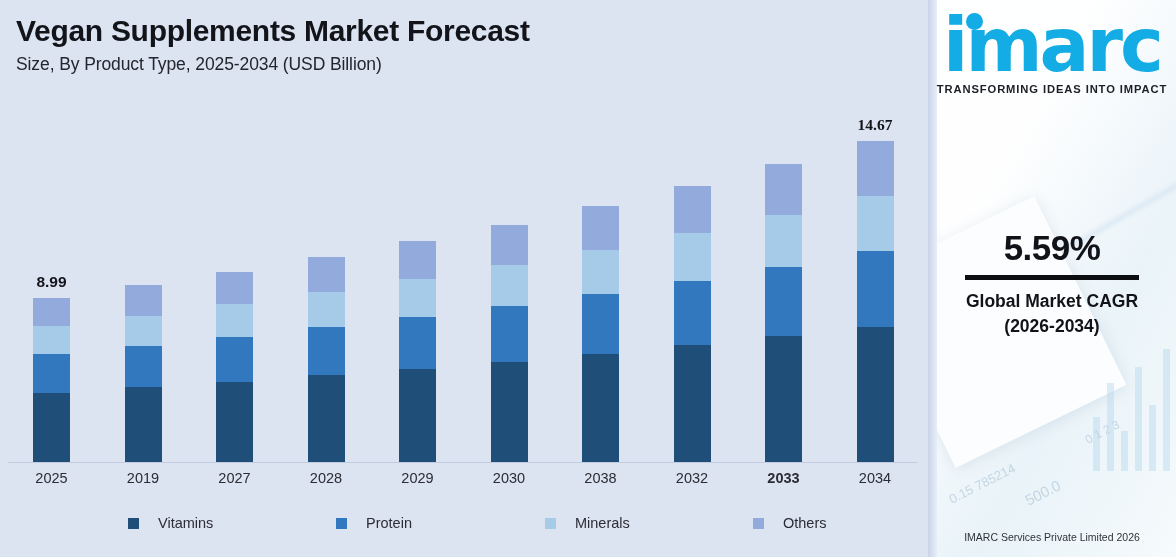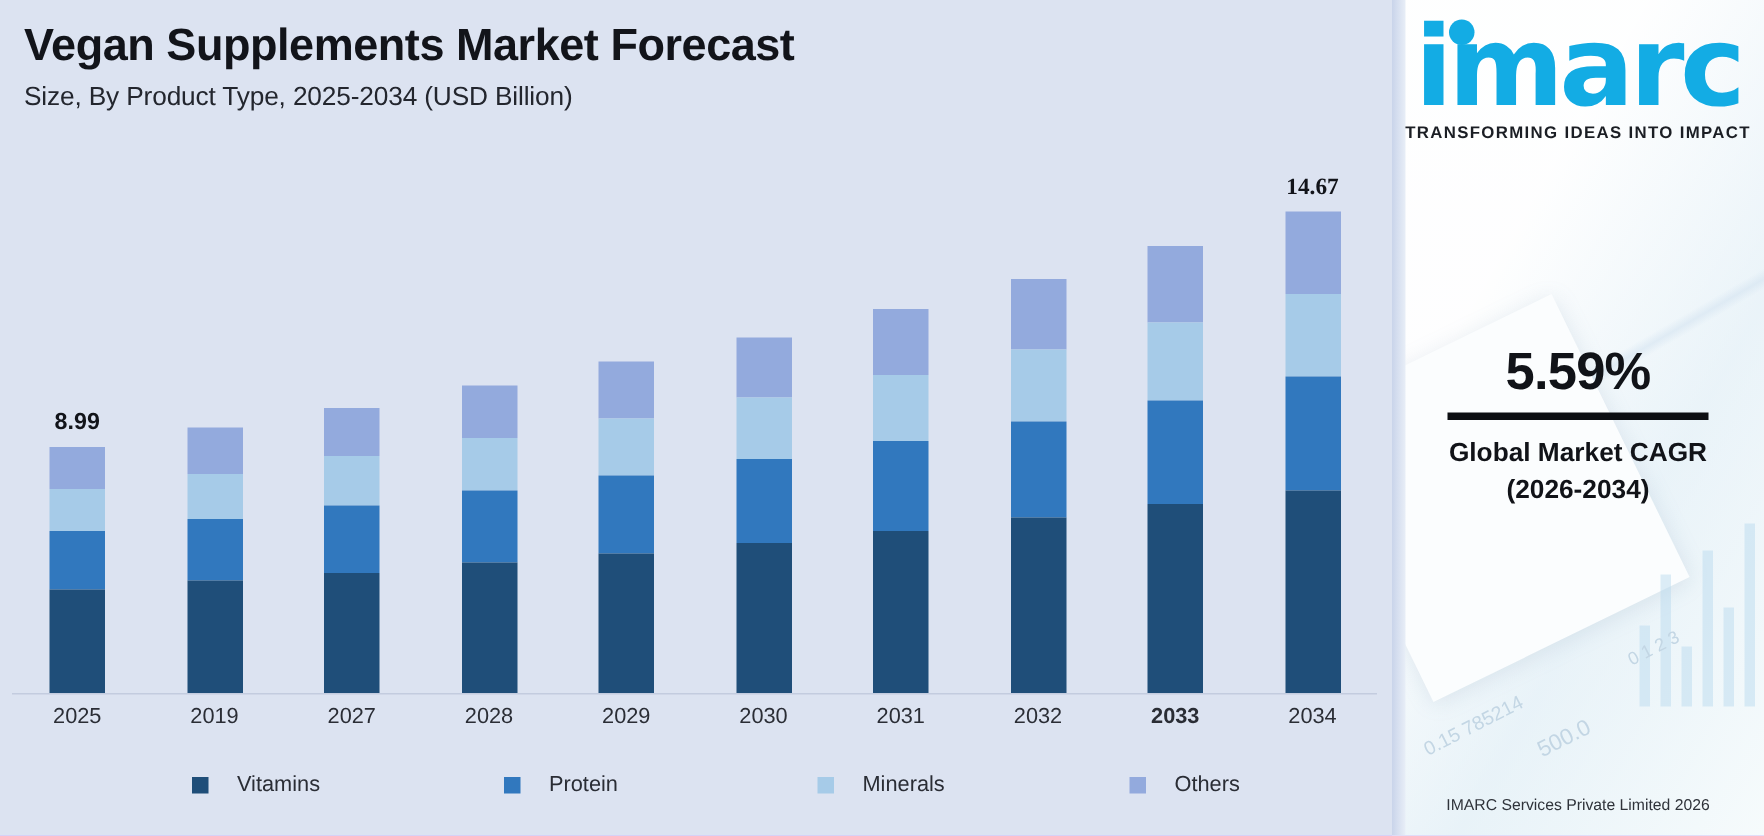--- a/index.html
+++ b/index.html
@@ -207,21 +207,21 @@
         </div>
       </div>
 
     <div class="xaxis" id="xaxis">
         <div class="xtick" style="left: 21.5px;">2025</div>
         <div class="xtick" style="left: 113px;">2019</div>
         <div class="xtick" style="left: 204.5px;">2027</div>
         <div class="xtick" style="left: 296px;">2028</div>
         <div class="xtick" style="left: 387.5px;">2029</div>
         <div class="xtick" style="left: 479px;">2030</div>
-        <div class="xtick" style="left: 570.5px;">2031</div>
+        <div class="xtick" style="left: 570.5px;">2038</div>
         <div class="xtick" style="left: 662px;">2032</div>
         <div class="xtick" style="left: 753.5px; font-weight: bold;">2033</div>
         <div class="xtick" style="left: 845px;">2034</div>
       </div>
 
     <div class="legend" id="legend">
         <div class="legend-item" style="left: 128px;">
           <span class="swatch" style="background: rgb(31, 78, 121);"></span>
           <span>Vitamins</span>
         </div>

